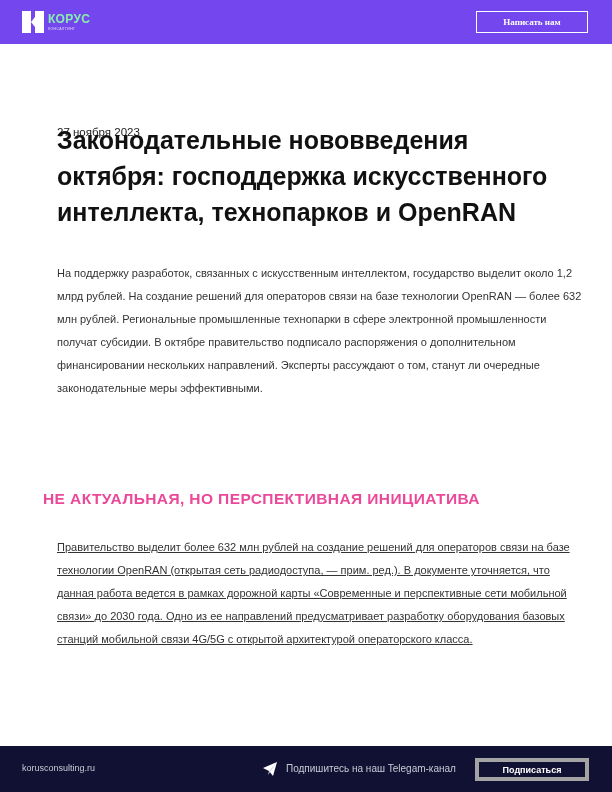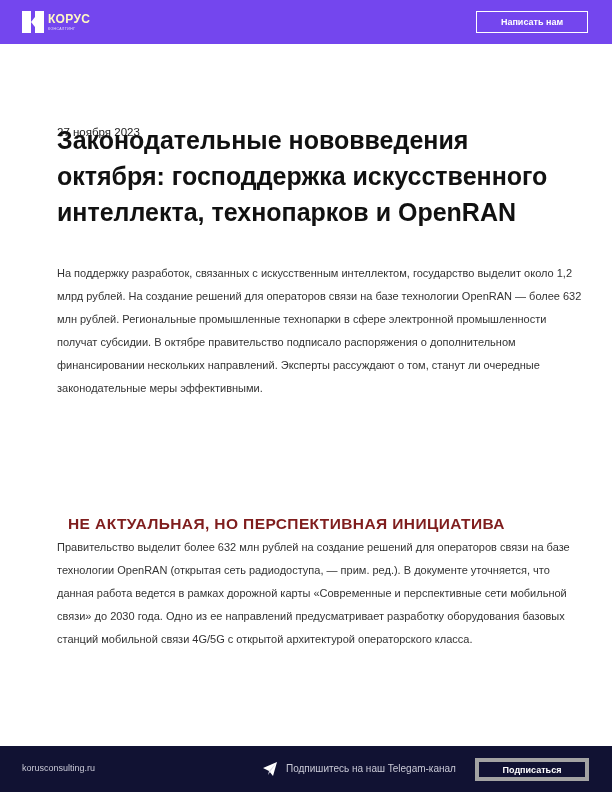--- a/index.html
+++ b/index.html
@@ -7,43 +7,43 @@
     body { font-family: "Liberation Sans", "DejaVu Sans", sans-serif; position: relative; color: #1a1a1a; }
 
     .header {
       position: absolute; top: 0; left: 0; width: 612px; height: 44px;
       background: #7446ee;
     }
     .logo { position: absolute; left: 22px; top: 11px; display: flex; align-items: center; }
     .logo-mark { width: 22px; height: 22px; position: relative; }
     .logo-mark svg { display: block; }
     .logo-text { margin-left: 4px; display: flex; flex-direction: column; }
-    .logo-name { color: #fef9c3; font-weight: bold; font-size: 12px; letter-spacing: 0.3px; line-height: 13px; }
+    .logo-name { color: #86efac; font-weight: bold; font-size: 12px; letter-spacing: 0.3px; line-height: 13px; }
     .logo-sub { color: #e6dcff; font-size: 3.5px; letter-spacing: 0.4px; line-height: 5px; margin-top: 1px; }
     .contact-btn {
       position: absolute; left: 476px; top: 11px; width: 112px; height: 22px;
       border: 1px solid #ffffff; color: #fff; background: transparent;
-      font-family: Liberation Sans, sans-serif; font-weight: bold; font-size: 9px;
+      font-family: Liberation Serif, serif; font-weight: bold; font-size: 9px;
       display: flex; align-items: center; justify-content: center;
     }
 
     .date { position: absolute; left: 57px; top: 78px; font-size: 11.5px; color: #222; margin-top: 48px; }
     .title {
       position: absolute; left: 57px; top: 122px; width: 520px;
       font-weight: bold; font-size: 25px; line-height: 36px; color: #111;
     }
     .para {
       position: absolute; left: 57px; width: 530px;
       font-size: 11px; line-height: 23px; color: #333;
     }
     .para1 { top: 262px; }
-    .para2 { top: 536px; }
+    .para2 { top: 536px; text-decoration: underline; }
     .section-heading {
-      position: absolute; left: 68px; top: 490px; width: 520px;
-      font-weight: bold; font-size: 15.5px; color: #7f1d1d; letter-spacing: 0.4px; margin-top: 25px;
+      position: absolute; left: 43px; top: 490px; width: 520px;
+      font-weight: bold; font-size: 15.5px; color: #ec4899; letter-spacing: 0.4px;
     }
 
     .footer {
       position: absolute; left: 0; top: 746px; width: 612px; height: 46px;
       background: #111233;
       padding-left: 27px;
     }
     .footer-site { position: absolute; left: 22px; top: 17px; font-size: 9px; color: #c9c9d6; }
     .telegram-icon { position: absolute; left: 262px; top: 15px; width: 16px; height: 16px; }
     .footer-cta { position: absolute; left: 286px; top: 17px; font-size: 10px; color: #c9c9d6; }

